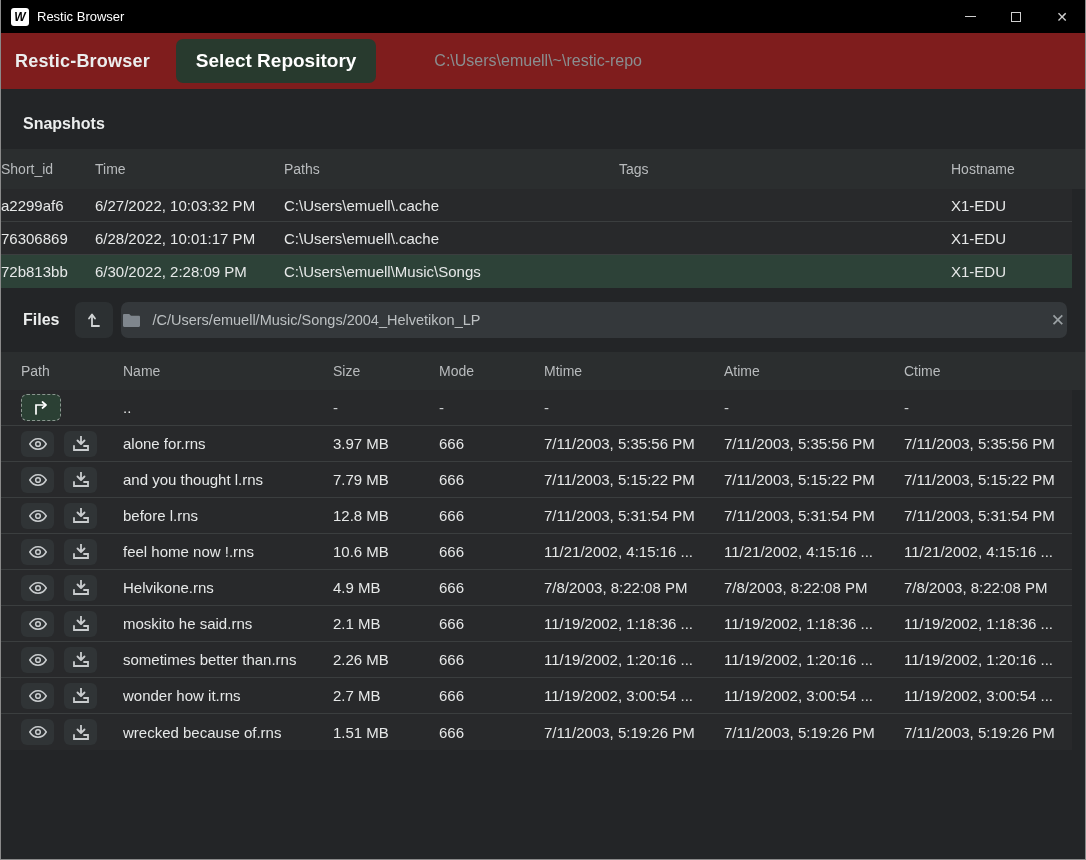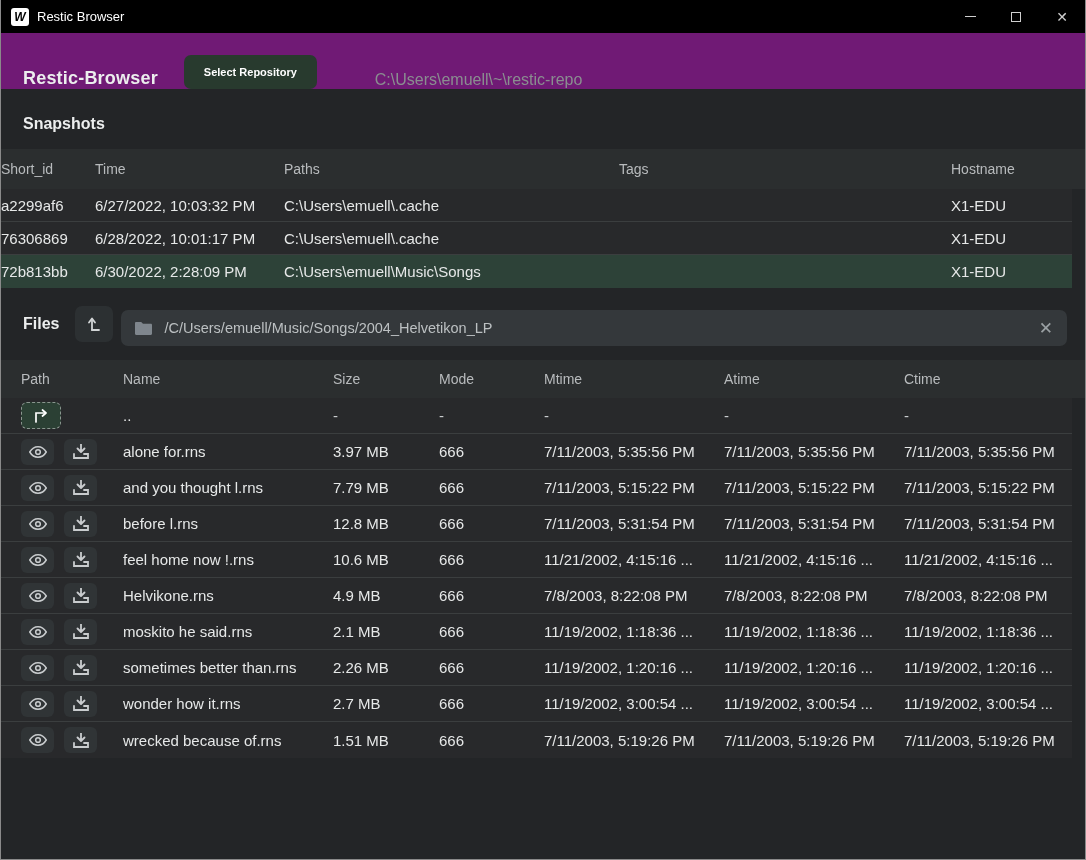--- a/index.html
+++ b/index.html
@@ -17,46 +17,46 @@
     margin:0 8px 0 10px; display:flex; align-items:center; justify-content:center;
     font-weight:bold; font-size:12px; color:#000; font-style:italic;
   }
   .titlebar-title { color:#fff; font-size:13px; }
   .titlebar-controls { margin-left:auto; display:flex; height:100%; }
   .tb-btn { width:46px; height:100%; display:flex; align-items:center; justify-content:center; color:#cfcfcf; font-size:13px; cursor:default; }
   .min-glyph { display:block; width:11px; height:0; border-top:1.5px solid #cfcfcf; }
   .max-glyph { display:block; width:10px; height:10px; border:1.2px solid #cfcfcf; }
   .close-glyph { font-size:14px; }
   
-  .app-header { height:56px; background:#701a75; display:flex; align-items:flex-end; padding:0 22px; }
+  .app-header { height:56px; background:#7f1d1d; display:flex; align-items:center; padding:0 14px; }
   .app-name { color:#eceeee; font-size:18px; font-weight:bold; letter-spacing:.2px; }
   .select-repo-btn {
     margin-left:26px; background:#283a2e; color:#fff; border:none; border-radius:7px;
-    font-family:inherit; font-size:11px; font-weight:bold; padding:11px 20px; cursor:pointer;
+    font-family:inherit; font-size:19px; font-weight:bold; padding:11px 20px; cursor:pointer;
   }
   .repo-path { margin-left:58px; color:#8a8e90; font-size:16px; }
   
   .section-heading { color:#eceeee; font-size:16px; font-weight:bold; padding:26px 32px 16px 22px; }
   
   .snap-grid { display:grid; grid-template-columns:94px 189px 335px 332px auto; align-items:center; }
   .snap-header { background:#2b2e2f; height:40px; color:#b8bbbd; font-size:14px; }
   .snap-rows { margin-right:13px; }
   .snap-row { height:33px; color:#e6e8e8; font-size:15px; background:#28292b; border-bottom:1px solid #3b3e3f; cursor:pointer; }
   .snap-row:last-child { border-bottom:none; }
   .snap-row.selected { background:#2d4238; }
   
   .files-bar { display:flex; align-items:center; padding:14px 18px 0 22px; }
   .files-label { color:#eceeee; font-size:16px; font-weight:bold; margin-right:16px; }
   .icon-btn {
     background:#2c3032; border:none; border-radius:7px; width:38px; height:36px;
     display:flex; align-items:center; justify-content:center; cursor:pointer; flex:none;
   }
   .path-bar {
     flex:1; margin-left:8px; background:#34383b; border-radius:7px; height:36px;
-    display:flex; align-items:center; padding:0 14px; min-width:0;margin-top:8px;
+    display:flex; align-items:center; padding:0 2px; min-width:0;
   }
   .path-bar .folder { flex:none; margin-right:12px; display:flex; }
   .path-text { color:#bcc0c2; font-size:14.5px; flex:1; white-space:nowrap; overflow:hidden; }
   .clear-btn { background:none; border:none; color:#9aa0a3; font-size:17px; cursor:pointer; padding:0 0 0 10px; }
   
   .files-grid { display:grid; grid-template-columns:102px 210px 106px 105px 180px 180px auto; align-items:center; }
   .files-header { background:#2b2e2f; height:38px; padding-left:20px; color:#b8bbbd; font-size:14px; margin-top:14px; }
   .files-rows { margin-right:13px; }
   .file-row { height:36px; padding-left:20px; color:#e6e8e8; font-size:15px; background:#28292b; border-bottom:1px solid #3b3e3f; }
   .file-row:last-child { border-bottom:none; }

